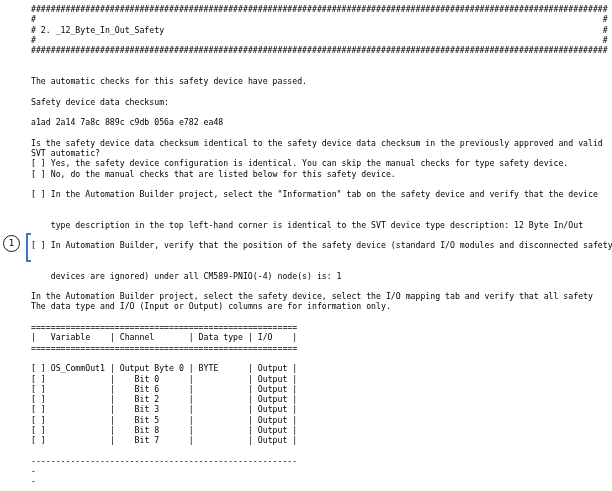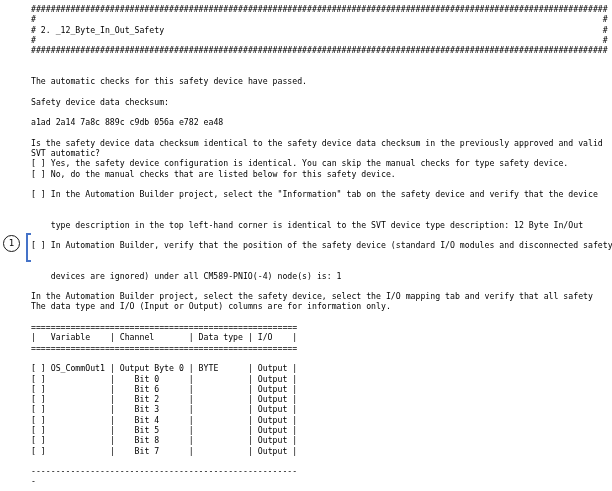--- a/index.html
+++ b/index.html
@@ -104,21 +104,20 @@
   <div class="line"><span class="cb">[ ]</span><span> OS_CommOut1 |</span><span> Output Byte 0 |</span><span> BYTE      |</span><span> Output |</span></div>
 
   <div class="line"><span class="cb">[ ]</span><span>             |</span><span>    Bit 0      |</span><span>           |</span><span> Output |</span></div>
 
   <div class="line"><span class="cb">[ ]</span><span>             |</span><span>    Bit 6      |</span><span>           |</span><span> Output |</span></div>
 
   <div class="line"><span class="cb">[ ]</span><span>             |</span><span>    Bit 2      |</span><span>           |</span><span> Output |</span></div>
 
   <div class="line"><span class="cb">[ ]</span><span>             |</span><span>    Bit 3      |</span><span>           |</span><span> Output |</span></div>
 
-  <div class="line"><span class="cb">[ ]</span><span>             |</span><span>    Bit 4      |</span><span>           |</span><span> Output |</span></div>
 
   <div class="line"><span class="cb">[ ]</span><span>             |</span><span>    Bit 5      |</span><span>           |</span><span> Output |</span></div>
 
   <div class="line"><span class="cb">[ ]</span><span>             |</span><span>    Bit 8      |</span><span>           |</span><span> Output |</span></div>
 
   <div class="line"><span class="cb">[ ]</span><span>             |</span><span>    Bit 7      |</span><span>           |</span><span> Output |</span></div>
 </div>
 
   <div class="line"></div>
   <div class="line lightfill">------------------------------------------------------</div>

